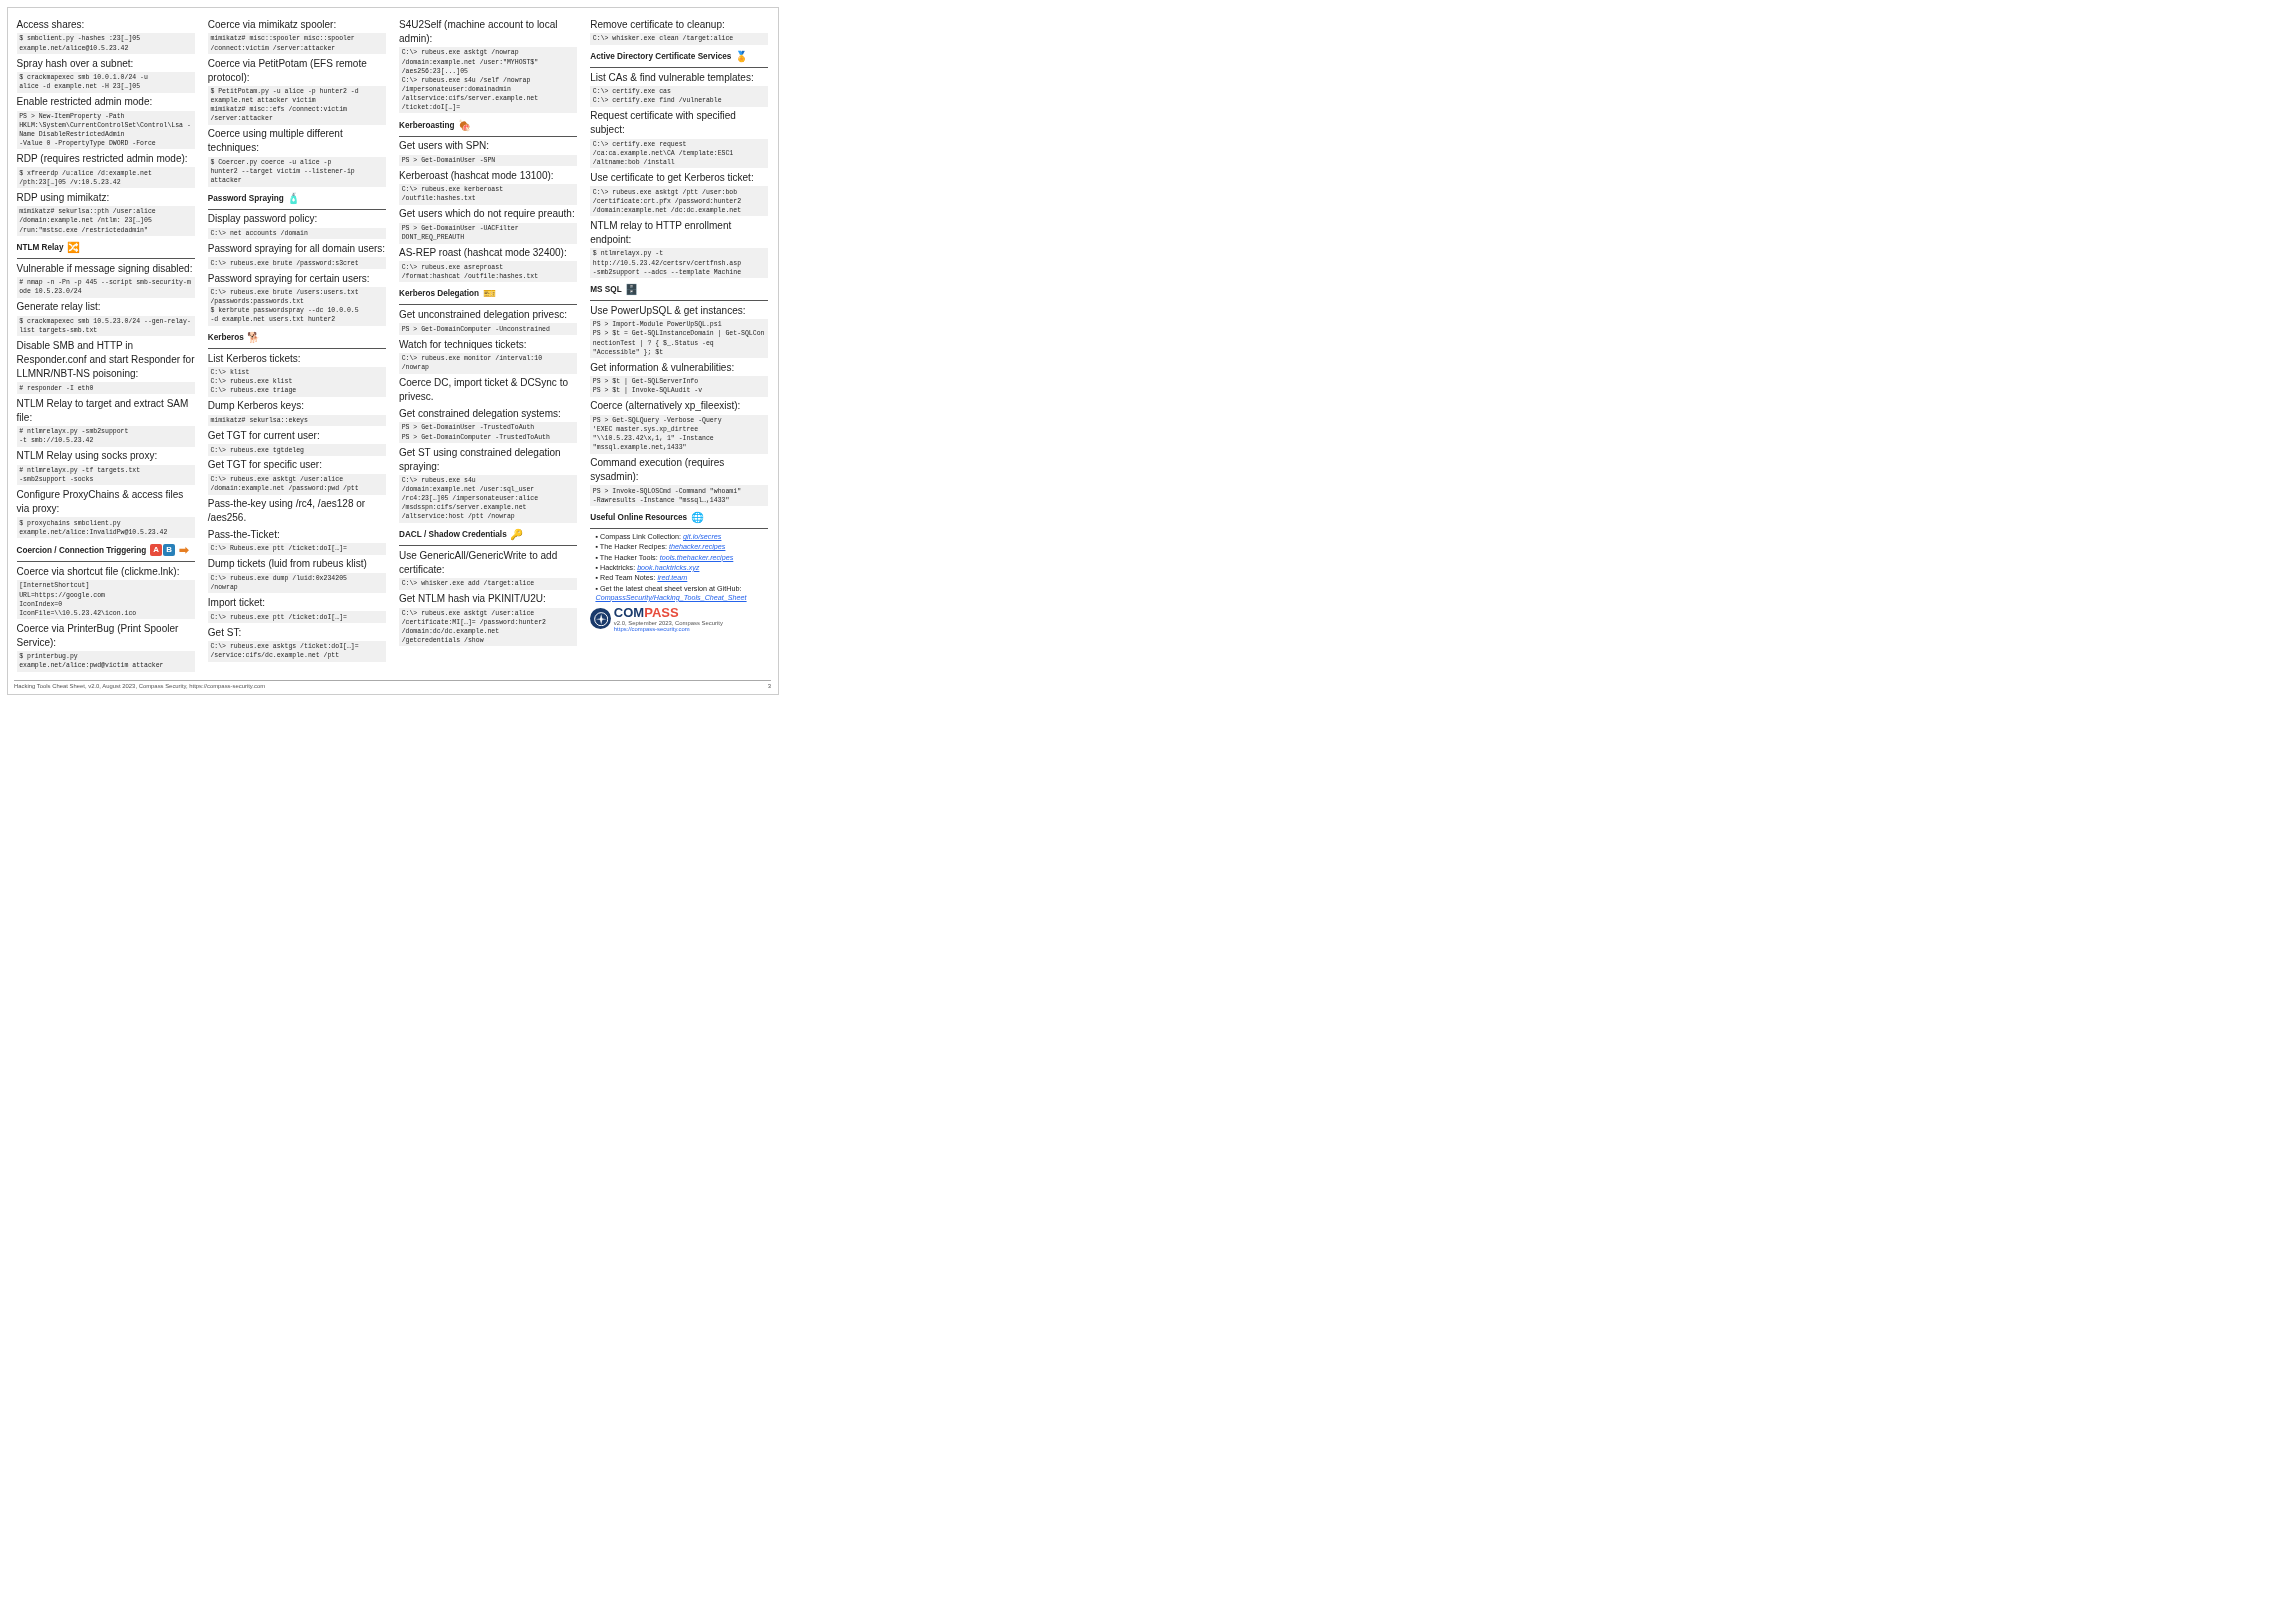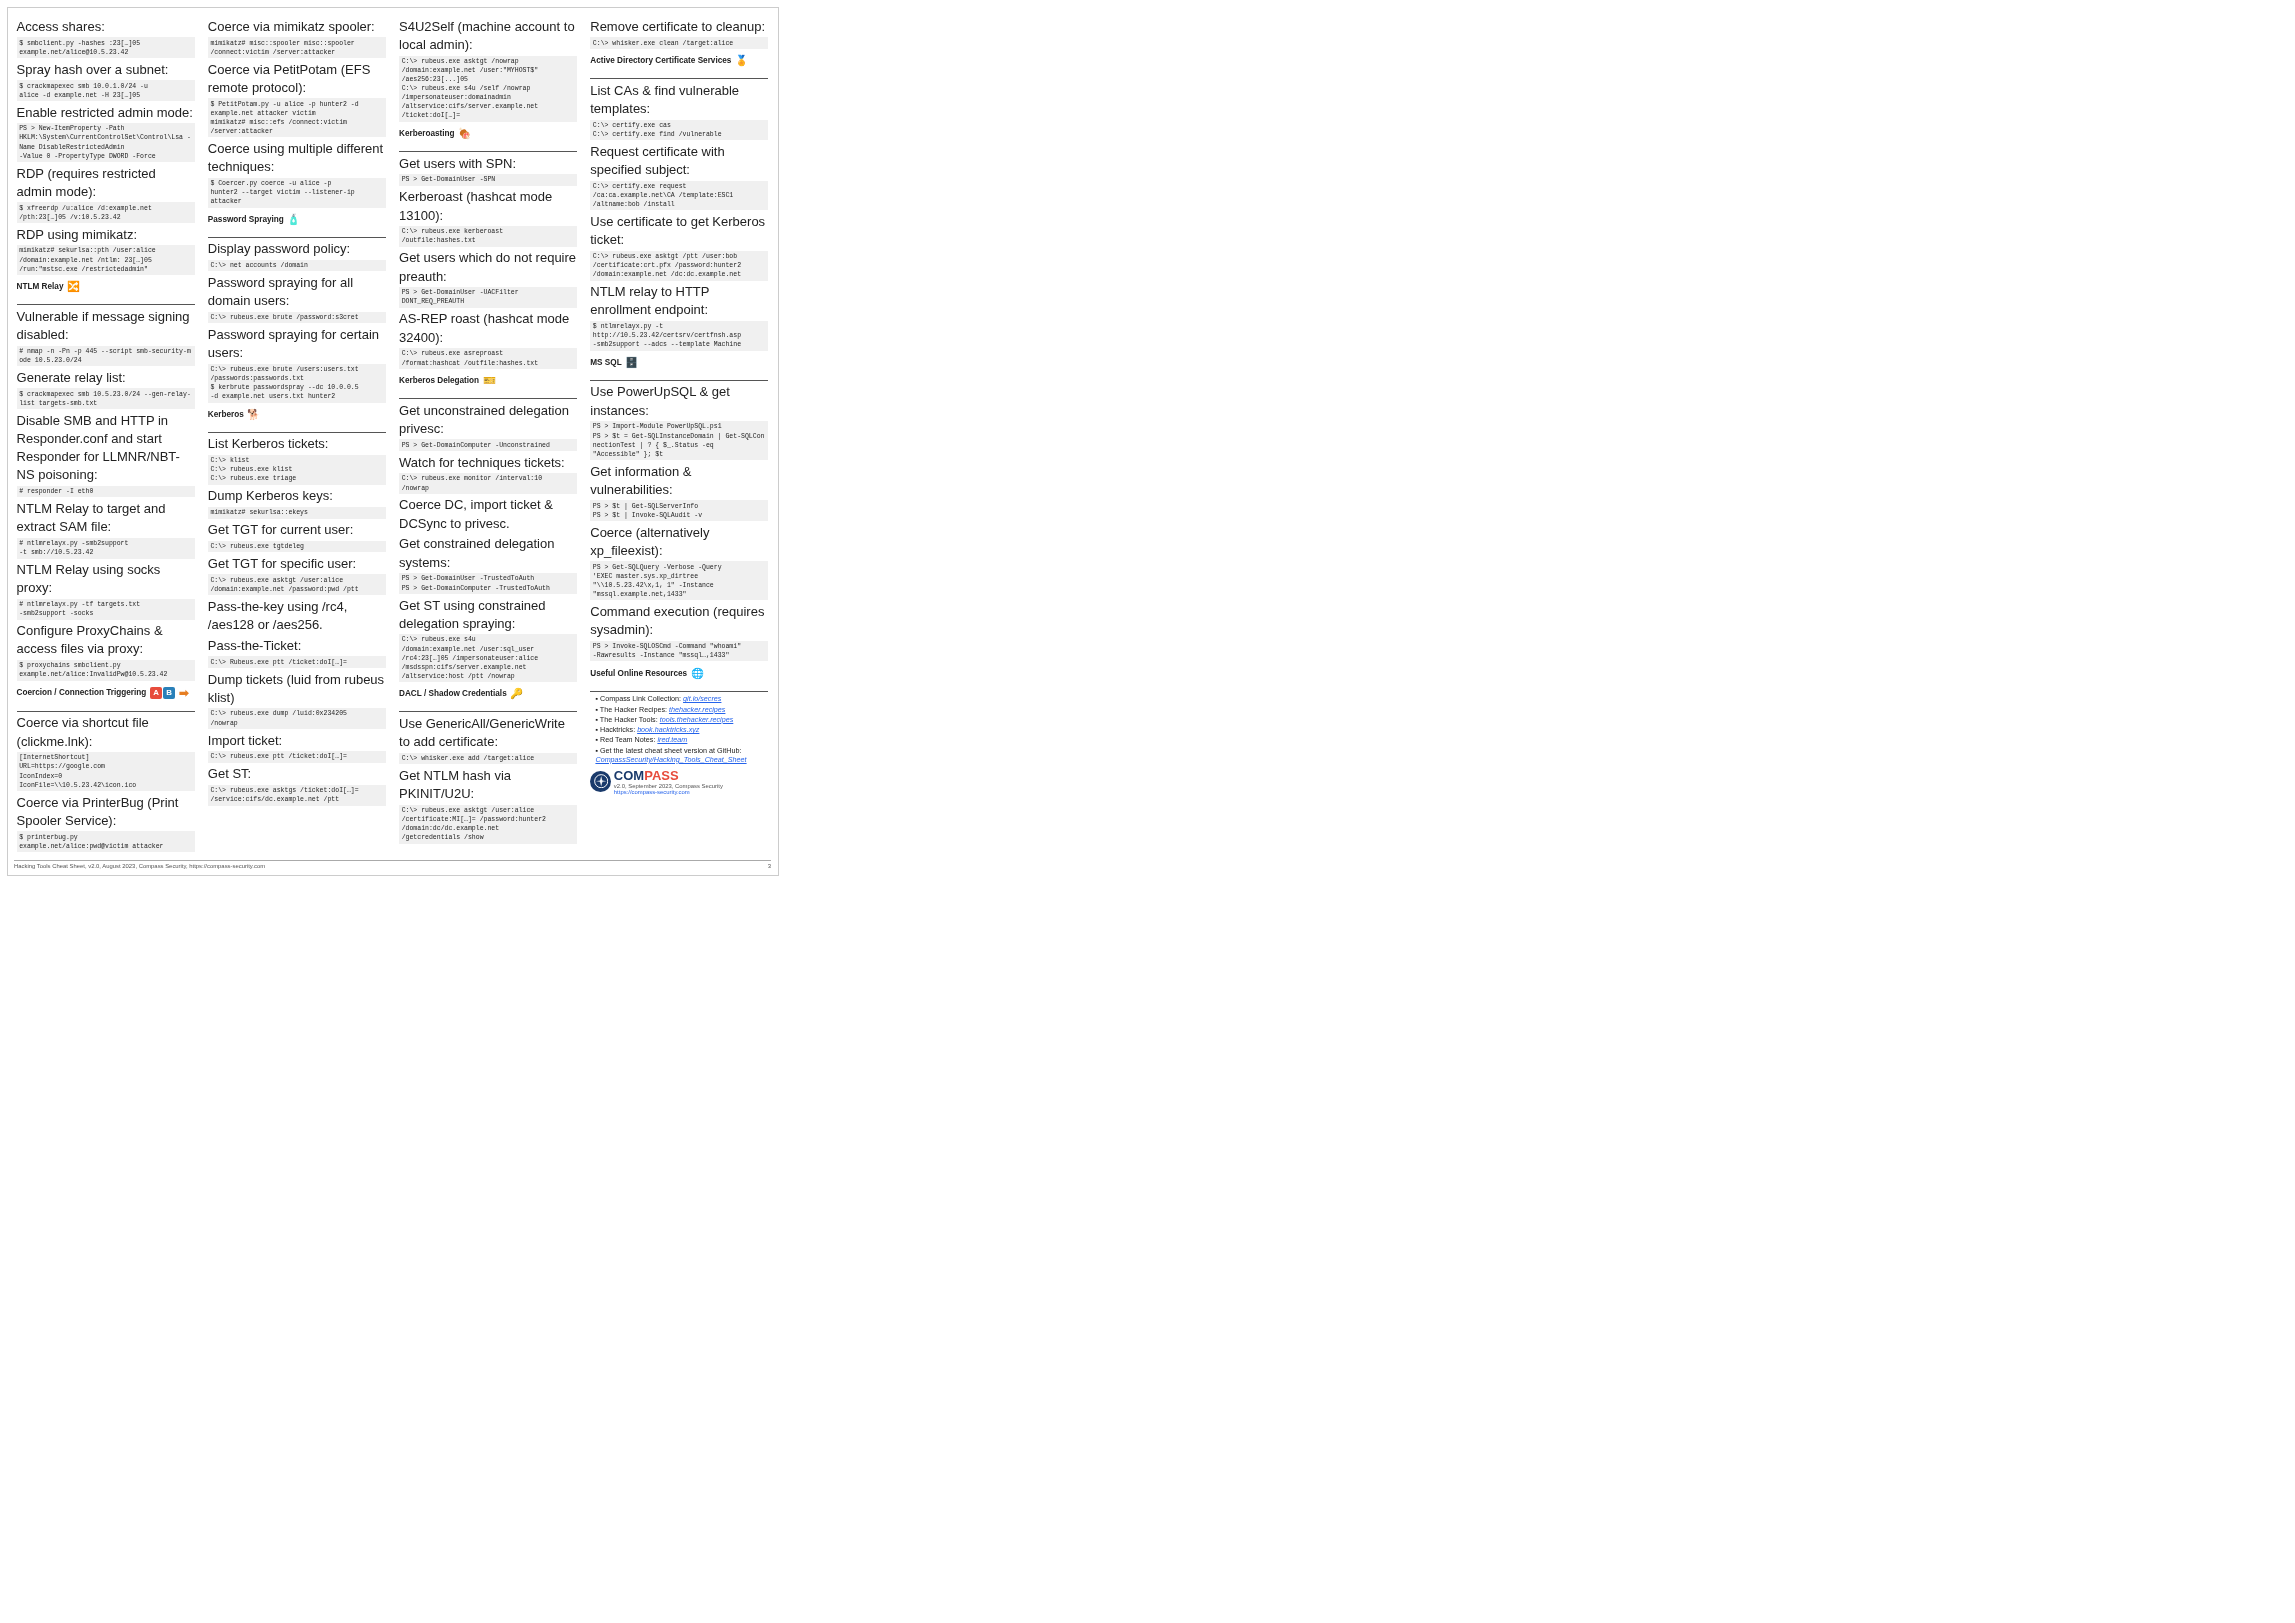--- a/index.html
+++ b/index.html
@@ -23,36 +23,36 @@
     .section-title {
       font-weight: bold;
       font-size: 8.2px;
       margin: 5.2px 0 2.6px 0;
       display: flex;
       align-items: center;
       gap: 3.9px;
     }
     .section-title.underline {
       border-bottom: 1px solid #555;
-      padding-bottom: 11px;
+      padding-bottom: 4px;
     }
     code, .code-block {
       font-family: 'Courier New', monospace;
       font-size: 6.5px;
       background: #f0f0f0;
       display: block;
       padding: 1.3px 2.6px;
       margin: 1.3px 0;
       line-height: 1.4;
       white-space: pre-wrap;
       word-break: break-all;
     }
     p.desc {
       margin: 2.6px 0 1.3px 0;
-      font-size: 13px;
+      font-size: 10px;
       line-height: 1.4;
     }
     .footer {
       grid-column: 1 / -1;
       border-top: 0.7px solid #aaa;
       font-size: 5.9px;
       color: #555;
       padding-top: 2.6px;
       margin-top: 3.9px;
     }

